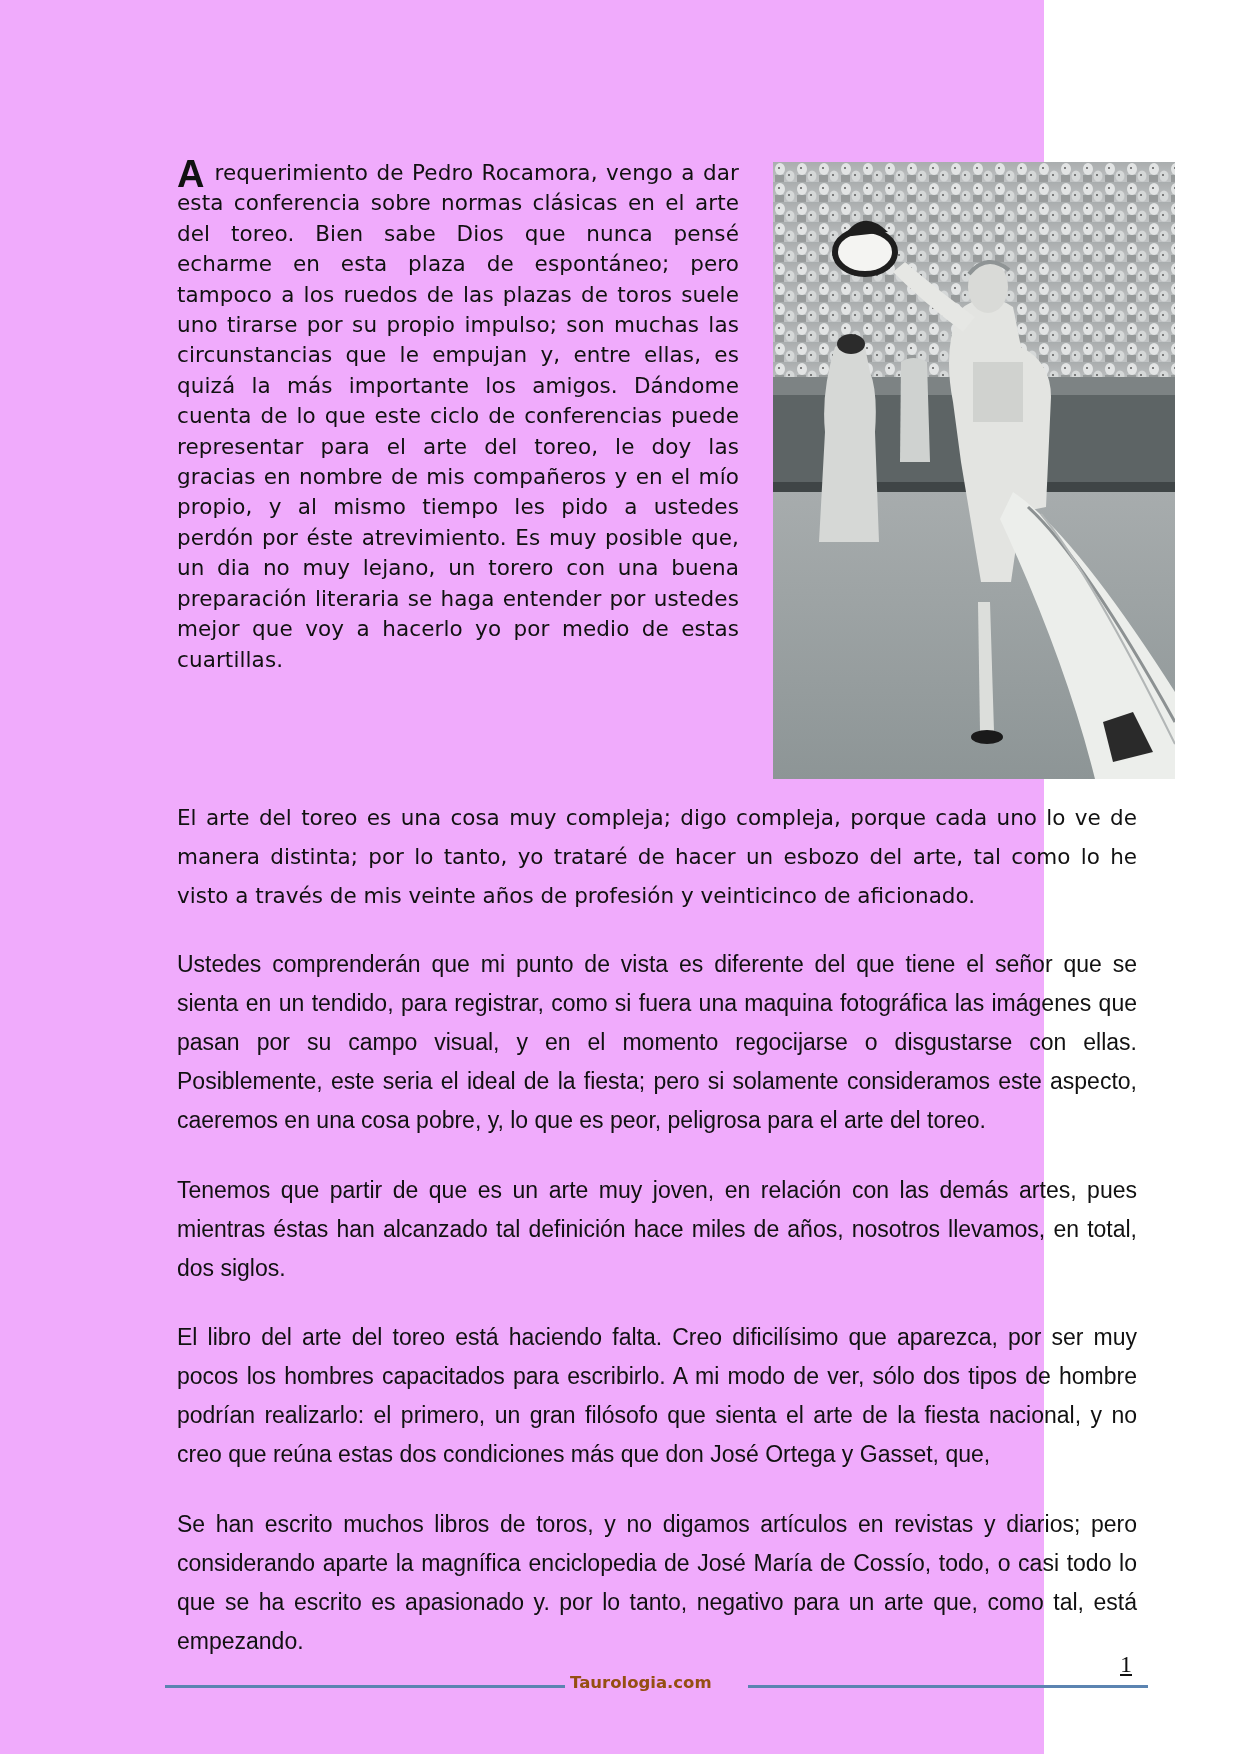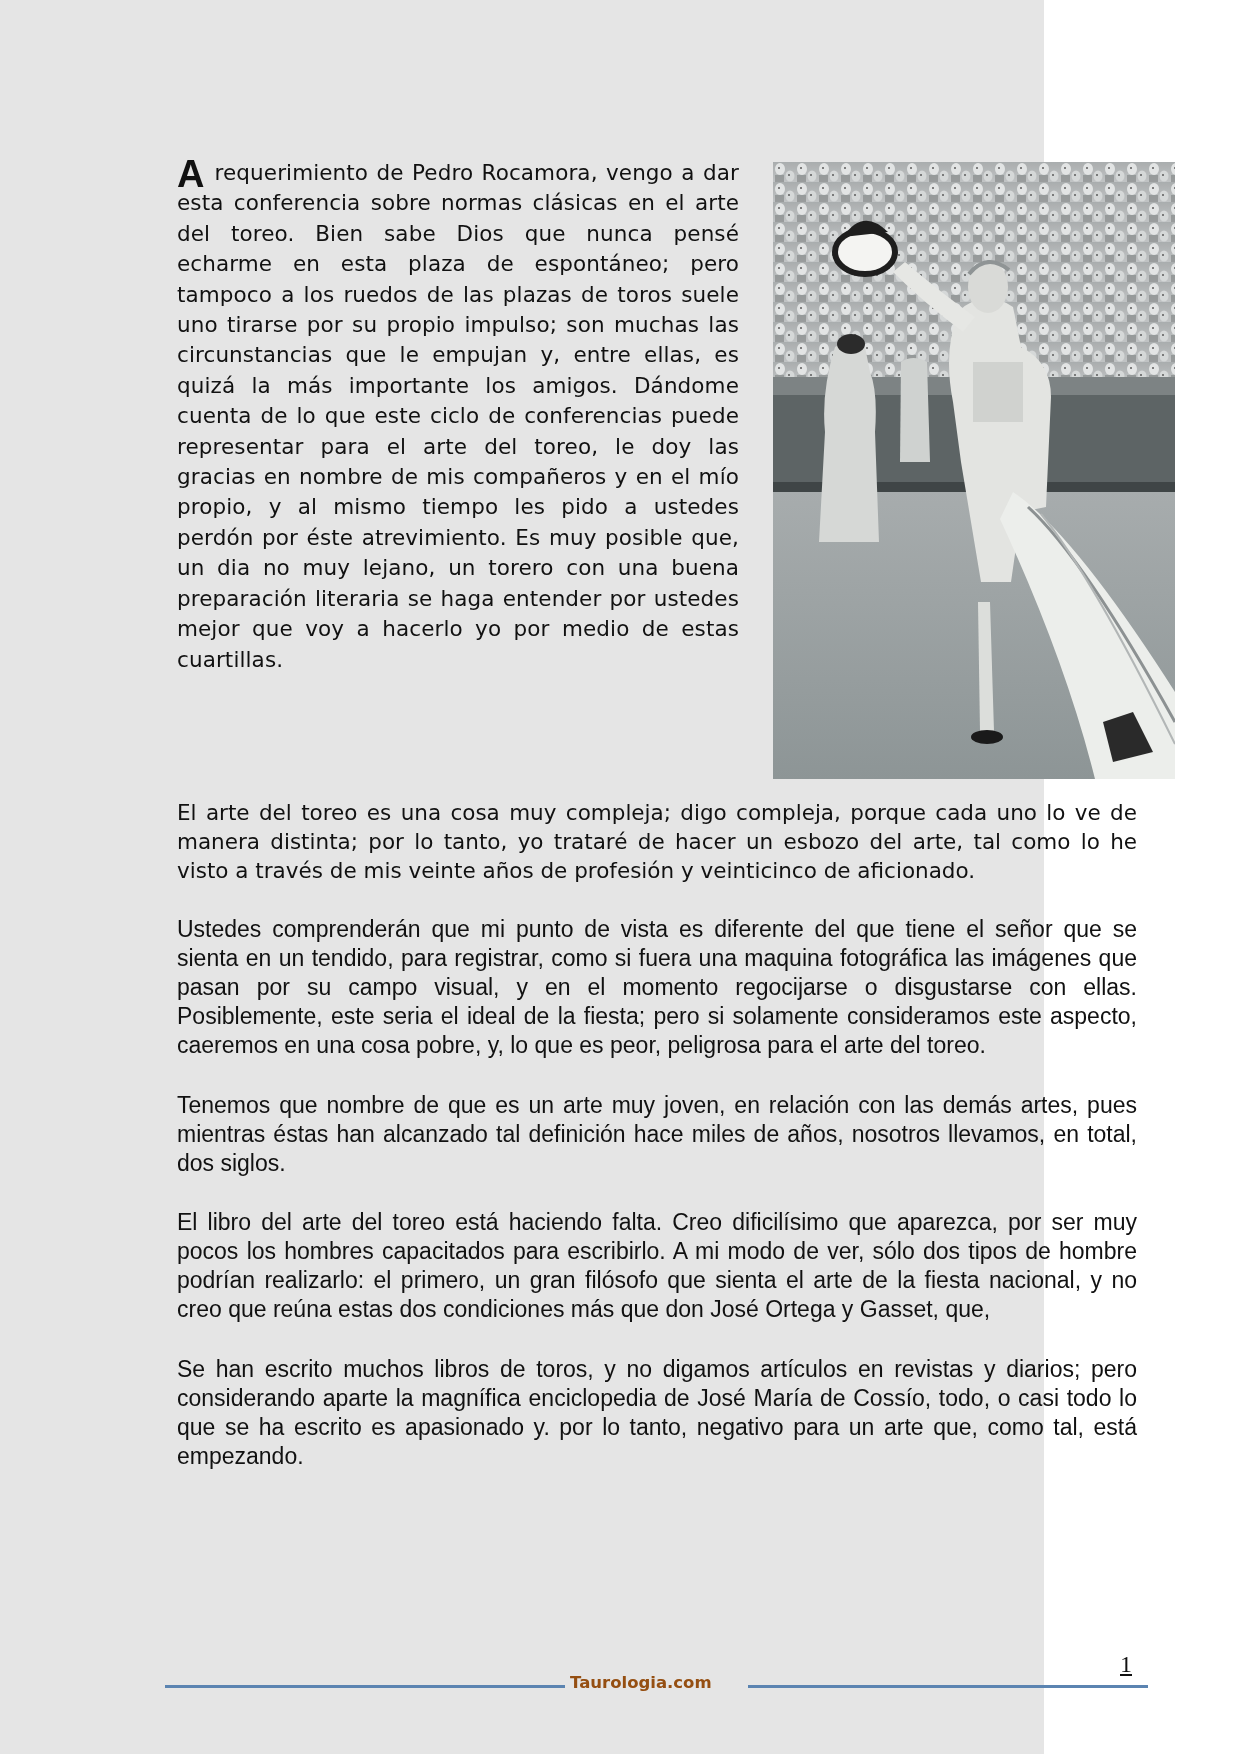--- a/index.html
+++ b/index.html
@@ -12,21 +12,21 @@
       height: 1754px;
       position: relative;
       overflow: hidden;
       font-family: "DejaVu Sans", sans-serif;
       color: #111111;
     }
     .page {
       position: absolute;
       left: 0; top: 0;
       width: 1044px; height: 1754px;
-      background: #e5e5e5;
+      background: #f0abfc;
     }
     .text {
       font-size: 21.5px;
       line-height: 30.4px;
       text-align: justify;
       margin: 0;
       letter-spacing: 0.1px;
     }
     .intro {
       position: absolute;
@@ -57,21 +57,21 @@
     .body-text {
       position: absolute;
       left: 177px;
       top: 798px;
       width: 960px;
     }
     .body-text p {
       margin: 0 0 30.4px 0;
       font-family: "Liberation Sans", sans-serif;
       font-size: 23px;
-      line-height: 29px;
+      line-height: 39px;
       text-align: justify;
       transform-origin: left top;
     }
     .body-text p.first {
       font-family: "DejaVu Sans", sans-serif;
       font-size: 21.5px;
     }
     .footer-line-left {
       position: absolute;
       left: 165px;
@@ -171,21 +171,21 @@
       <path d="M240 330 q60 40 162 200 l0 87 -80 0 q-30 -120 -95 -260z" fill="#eceeeb"></path>
       <path d="M255 345 q55 50 147 215" fill="none" stroke="#8c9192" stroke-width="3"></path>
       <path d="M268 352 q50 60 134 230" fill="none" stroke="#b2b6b6" stroke-width="2"></path>
       <path d="M330 560 l30 -10 20 40 -40 10z" fill="#2a2a2a"></path>
     </svg>
   </div>
 
   <div class="body-text">
     <p class="first">El arte del toreo es una cosa muy compleja; digo compleja, porque cada uno lo ve de manera distinta; por lo tanto, yo trataré de hacer un esbozo del arte, tal como lo he visto a través de mis veinte años de profesión y veinticinco de aficionado.</p>
     <p>Ustedes comprenderán que mi punto de vista es diferente del que tiene el señor que se sienta en un tendido, para registrar, como si fuera una maquina fotográfica las imágenes que pasan por su campo visual, y en el momento regocijarse o disgustarse con ellas. Posiblemente, este seria el ideal de la fiesta; pero si solamente consideramos este aspecto, caeremos en una cosa pobre, y, lo que es peor, peligrosa para el arte del toreo.</p>
-    <p>Tenemos que nombre de que es un arte muy joven, en relación con las demás artes, pues mientras éstas han alcanzado tal definición hace miles de años, nosotros llevamos, en total, dos siglos.</p>
+    <p>Tenemos que partir de que es un arte muy joven, en relación con las demás artes, pues mientras éstas han alcanzado tal definición hace miles de años, nosotros llevamos, en total, dos siglos.</p>
     <p>El libro del arte del toreo está haciendo falta. Creo dificilísimo que aparezca, por ser muy pocos los hombres capacitados para escribirlo. A mi modo de ver, sólo dos tipos de hombre podrían realizarlo: el primero, un gran filósofo que sienta el arte de la fiesta nacional, y no creo que reúna estas dos condiciones más que don José Ortega y Gasset, que,</p>
     <p>Se han escrito muchos libros de toros, y no digamos artículos en revistas y diarios; pero considerando aparte la magnífica enciclopedia de José María de Cossío, todo, o casi todo lo que se ha escrito es apasionado y. por lo tanto, negativo para un arte que, como tal, está empezando.</p>
   </div>
 
   <div class="page-number">1</div>
   <div class="footer-line-left"></div>
   <div class="footer-brand">Taurologia.com</div>
   <div class="footer-line-right"></div>
 
 </div>

